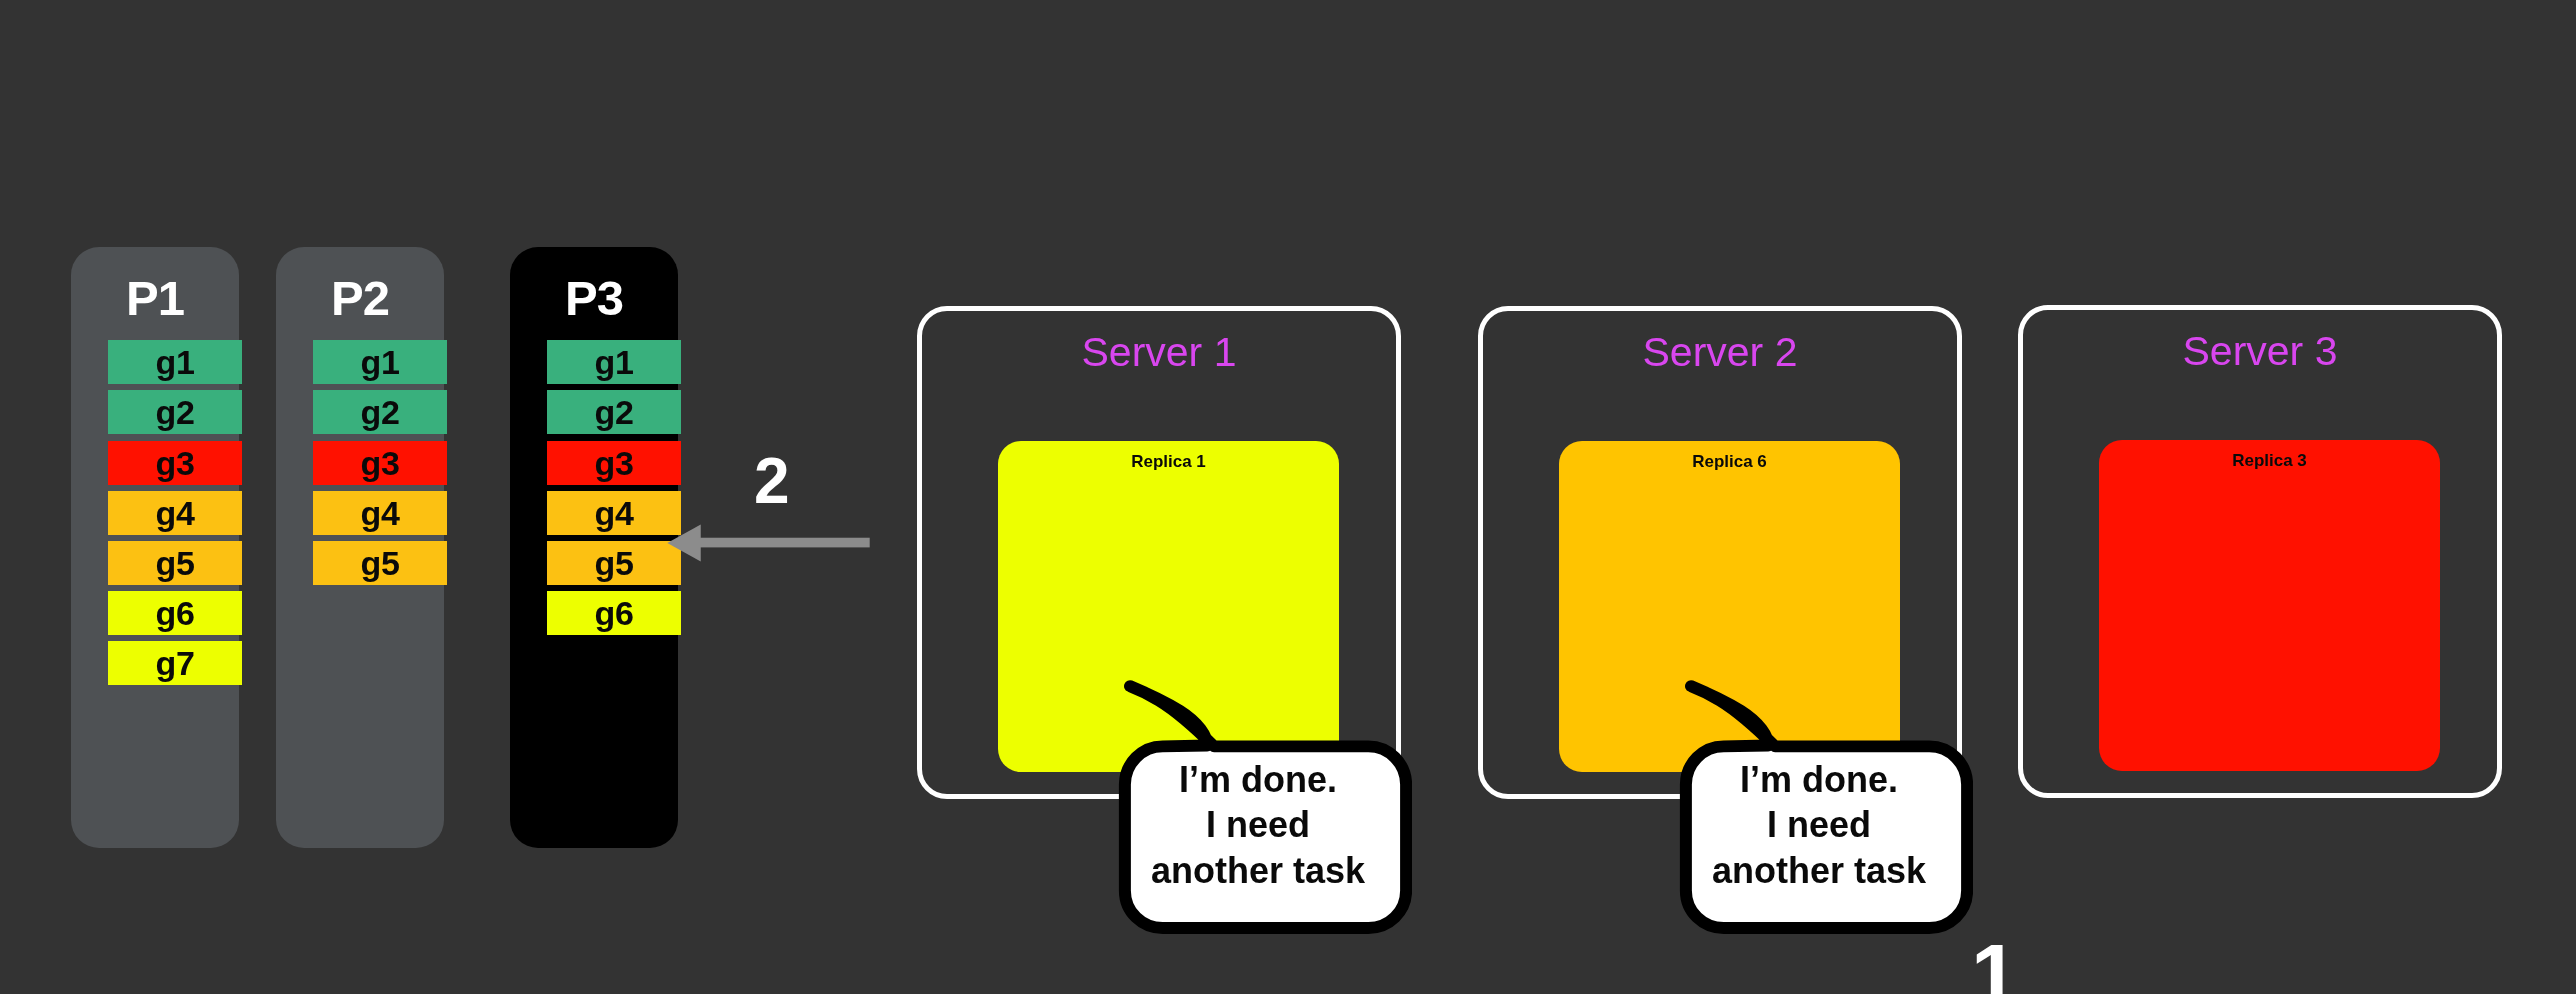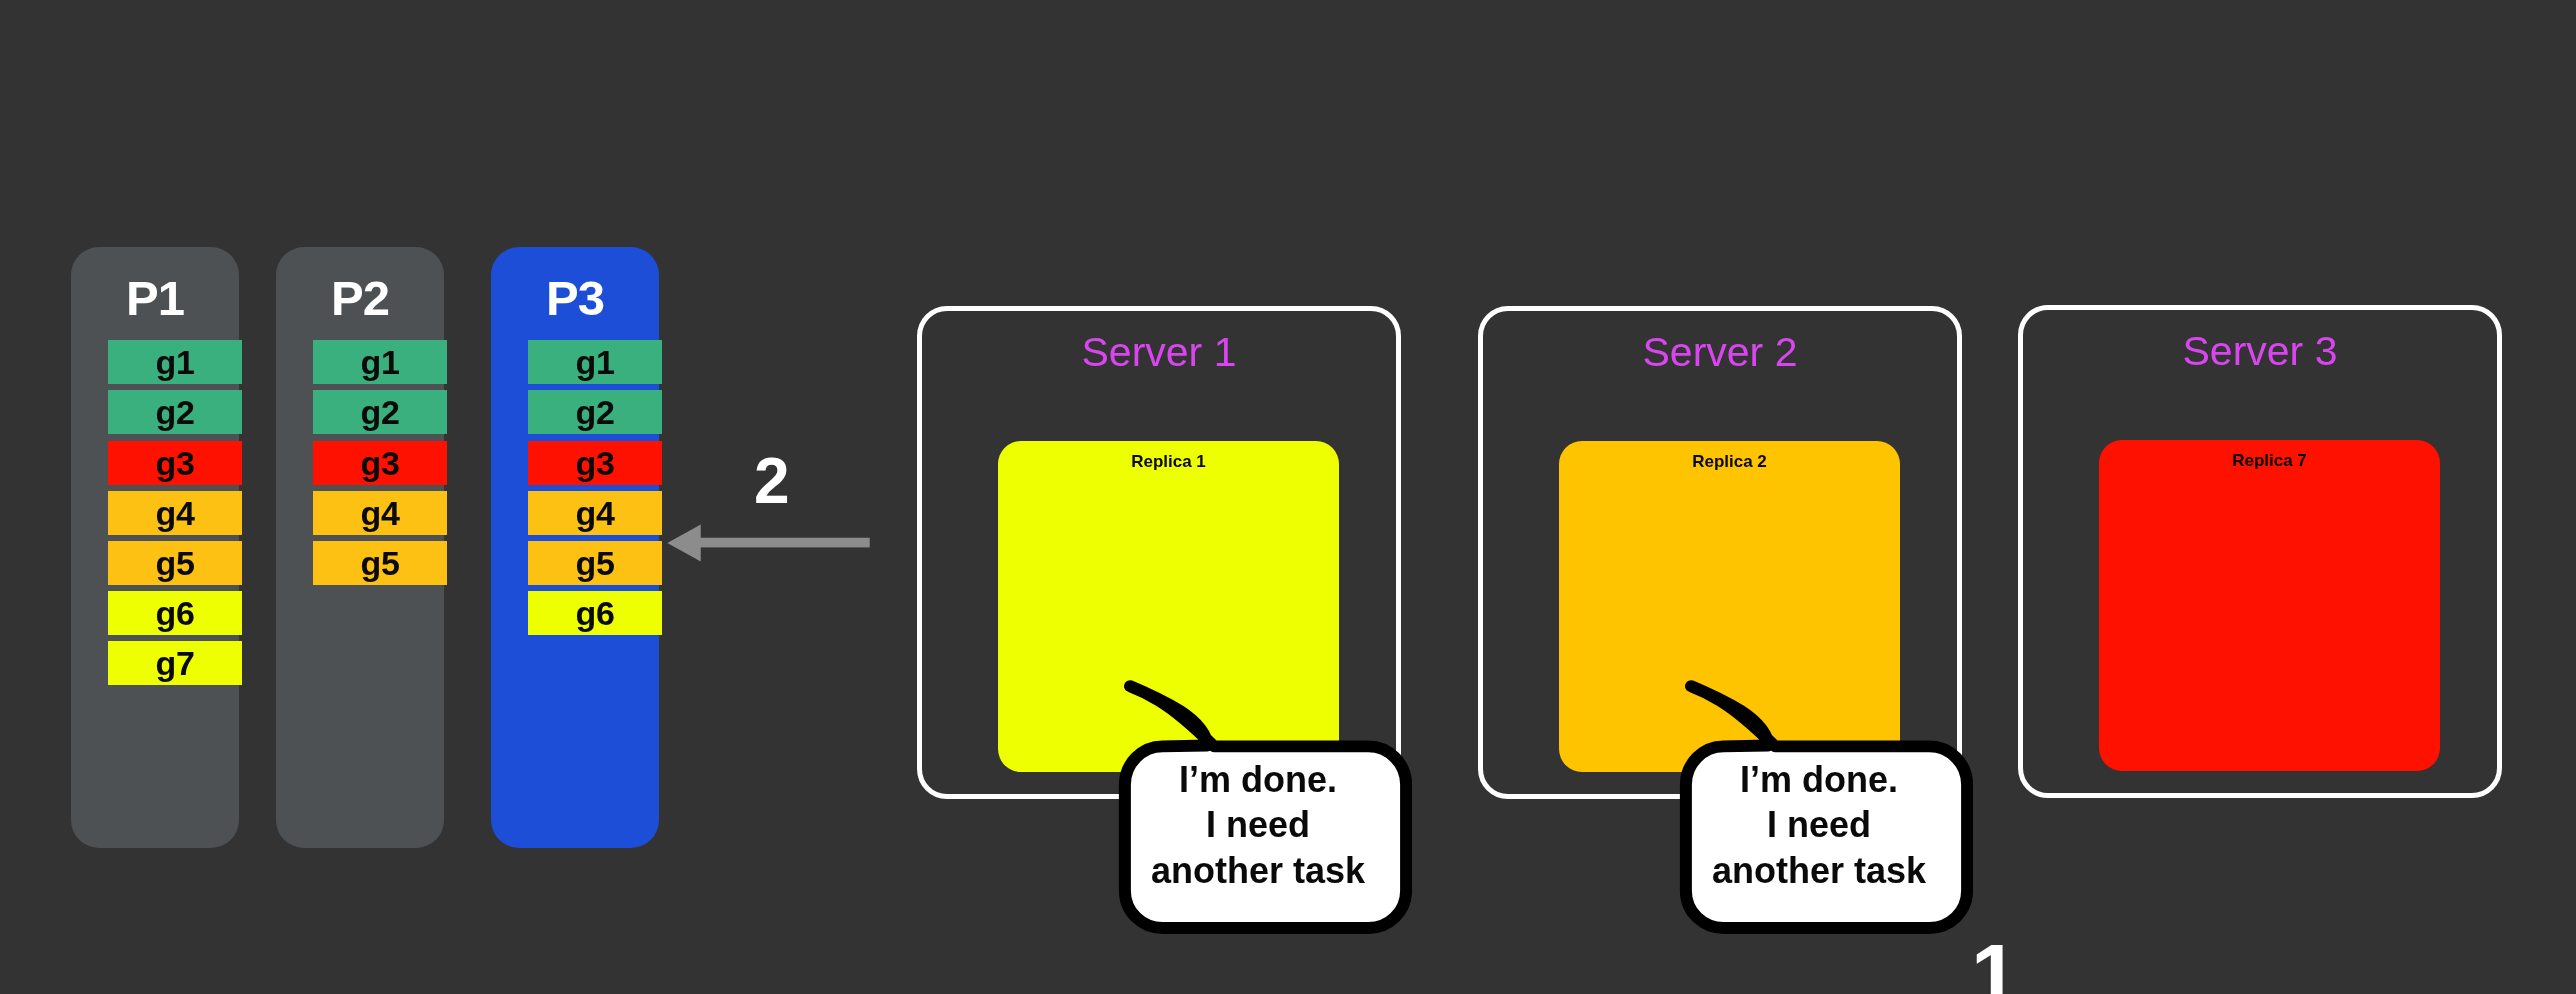--- a/index.html
+++ b/index.html
@@ -150,21 +150,21 @@
     <div class="partition-title">P2</div>
     <div class="group-list">
       <div class="group-block" style="background:#39b07d">g1</div>
       <div class="group-block" style="background:#39b07d">g2</div>
       <div class="group-block" style="background:#ff1100">g3</div>
       <div class="group-block" style="background:#fcc112">g4</div>
       <div class="group-block" style="background:#fcc112">g5</div>
     </div>
   </div>
 
-  <div class="partition" style="left: 491px; top: 247px; width: 168px; height: 601px; background: #1d4ed8;">
+  <div class="partition" style="left: 510px; top: 247px; width: 168px; height: 601px; background: #000000;">
     <div class="partition-title">P3</div>
     <div class="group-list">
       <div class="group-block" style="background:#39b07d">g1</div>
       <div class="group-block" style="background:#39b07d">g2</div>
       <div class="group-block" style="background:#ff1100">g3</div>
       <div class="group-block" style="background:#fcc112">g4</div>
       <div class="group-block" style="background:#fcc112">g5</div>
       <div class="group-block" style="background:#edff00">g6</div>
     </div>
   </div>
@@ -203,21 +203,21 @@
                C 44 32 26 25 26 25 Z" fill="#ffffff" stroke="#000000" stroke-width="14" stroke-linejoin="round" transform="translate(4,-8) scale(0.97,0.96)"></path>
     </svg>
     <div class="bubble-text" style="top:85px;">I’m done.
 I need
 another task</div>
   </div>
 
   <div class="server-box" style="left:1478px; top:306px; width:484px; height:493px;">
     <div class="server-title">Server 2</div>
     <div class="replica" style="left:76px; top:130px; width:341px; height:331px; background:#ffc400;">
-      <div class="replica-label">Replica 2</div>
+      <div class="replica-label">Replica 6</div>
     </div>
   </div>
 
   <div class="bubble" style="left:1665px; top:672px; width:308px; height:274px;">
     <svg width="308" height="274" viewBox="0 0 348 310">
       <path d="M 26 25
                C 26 25 62 40 84 54
                C 106 68 116 84 116 95
                L 64 96
                C 40 96 20 116 20 141
@@ -232,20 +232,20 @@
                C 44 32 26 25 26 25 Z" fill="#ffffff" stroke="#000000" stroke-width="14" stroke-linejoin="round" transform="translate(4,-8) scale(0.97,0.96)"></path>
     </svg>
     <div class="bubble-text" style="top:85px;">I’m done.
 I need
 another task</div>
   </div>
 
   <div class="server-box" style="left:2018px; top:305px; width:484px; height:493px;">
     <div class="server-title">Server 3</div>
     <div class="replica" style="left:76px; top:130px; width:341px; height:331px; background:#ff1100;">
-      <div class="replica-label">Replica 7</div>
+      <div class="replica-label">Replica 3</div>
     </div>
   </div>
 
   <div class="step-number" style="left:1971px; top:932px; font-size:85px;">1</div>
 
 </div>
 
 
 </body></html>

